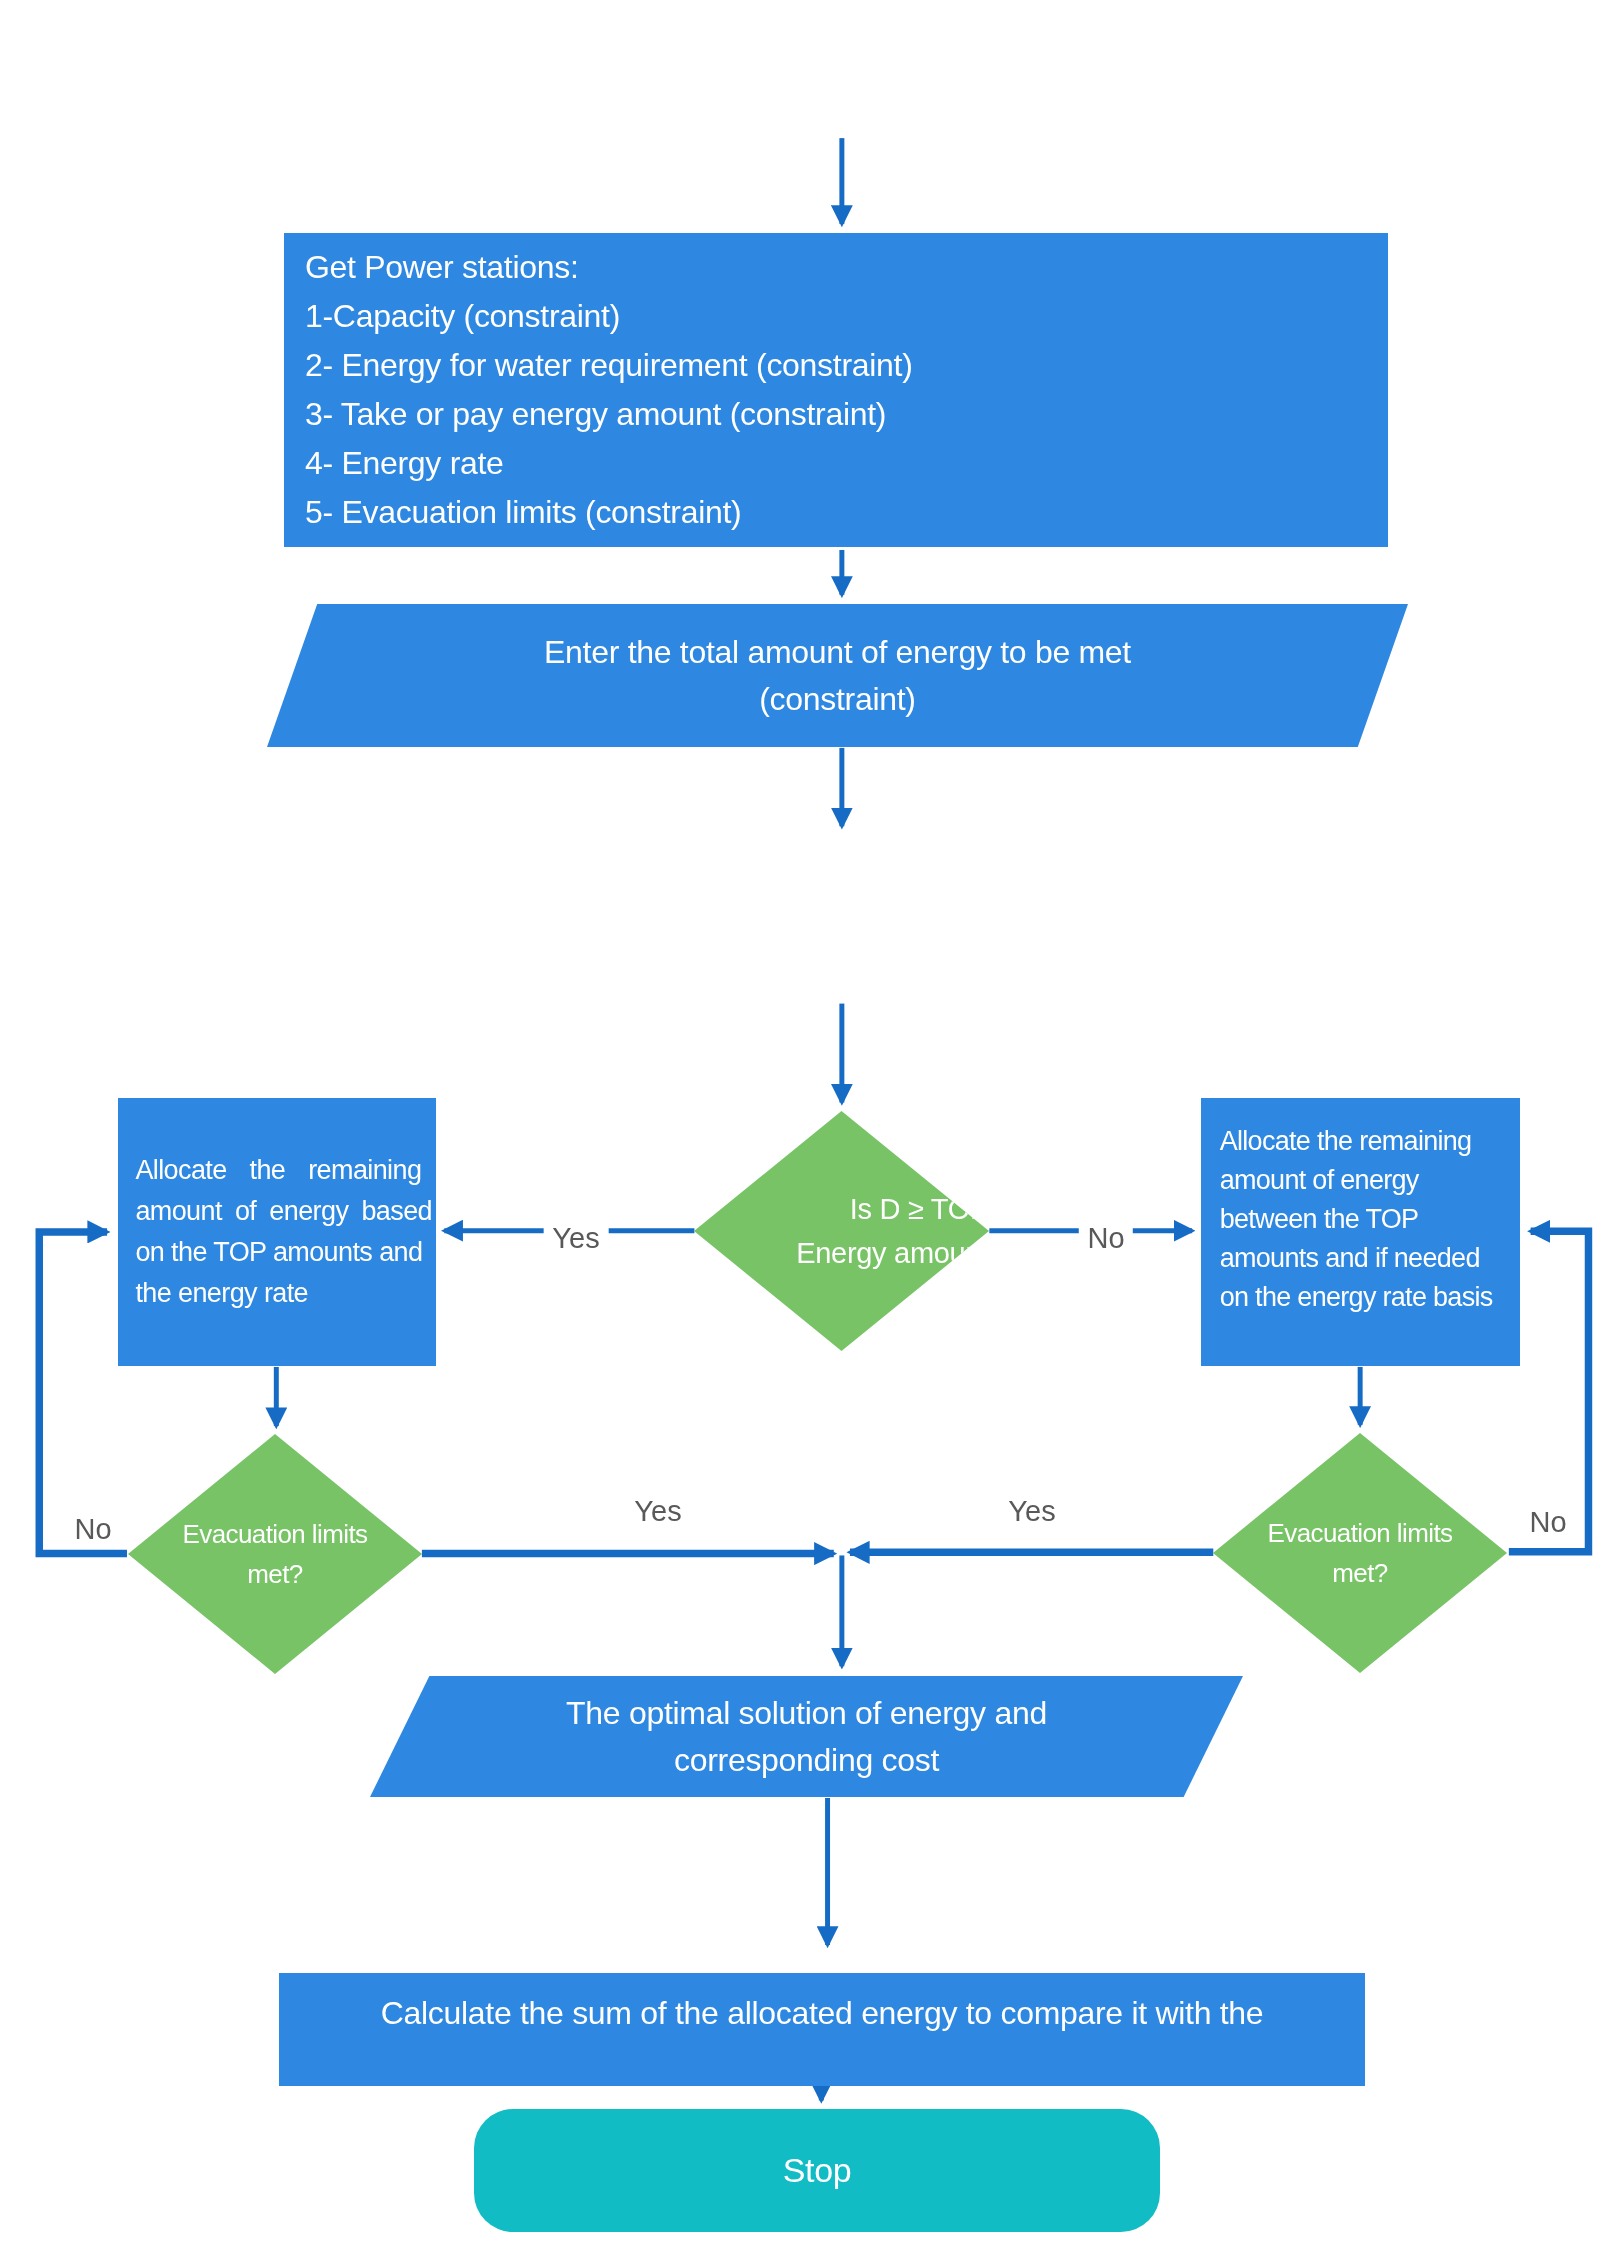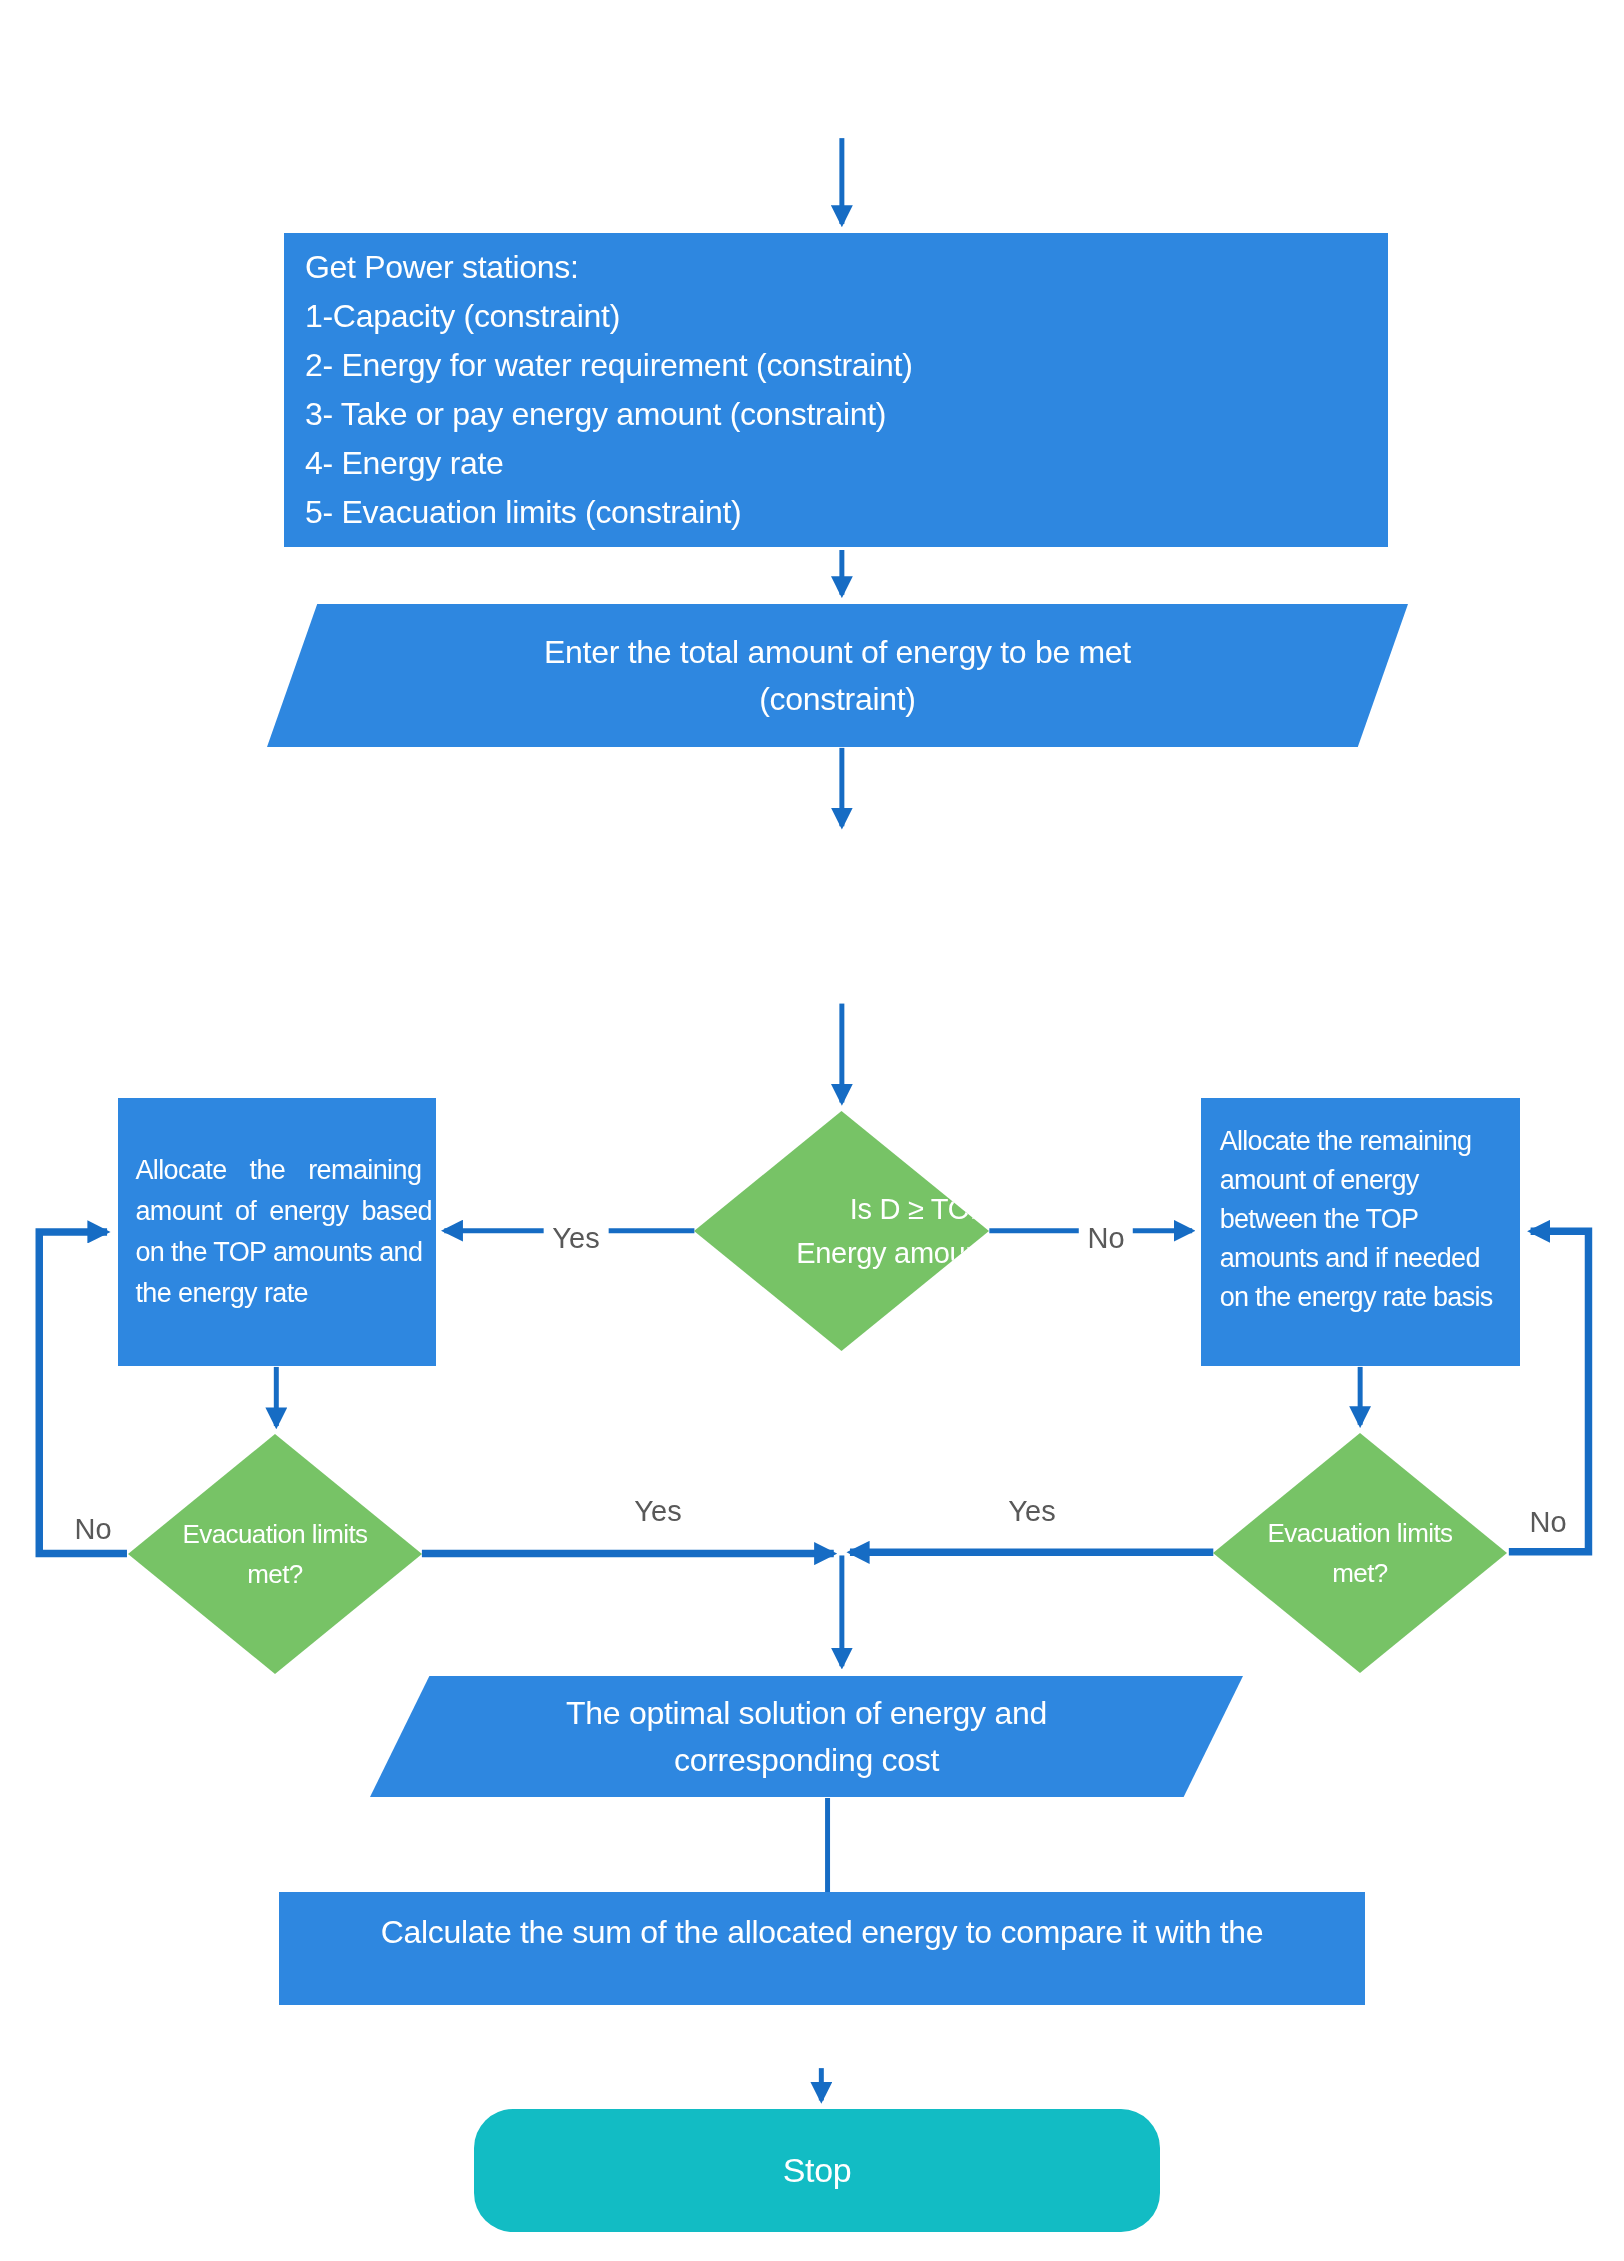--- a/index.html
+++ b/index.html
@@ -121,21 +121,21 @@
   <div class="node decision n-evac" style="left:1213px;top:1433px;width:294px;height:240px;">
     <span class="line">Evacuation limits</span>
     <span class="line">met?</span>
   </div>
 
   <div class="node io io-skew2 n-optimal" style="left:370px;top:1676px;width:873px;height:121px;">
     <span class="line">The optimal solution of energy and</span>
     <span class="line">corresponding cost</span>
   </div>
 
-  <div class="node process n-checking" style="left:279px;top:1892px;width:1086px;height:113px;">
+  <div class="node process n-checking" style="left:279px;top:1973px;width:1086px;height:113px;">
     <span class="line">Calculate the sum of the allocated energy to compare it with the</span>
   </div>
 
   <div class="node terminator" style="left:474px;top:2109px;width:686px;height:123px;text-align:center;">
     <span class="line">Stop</span>
   </div>
 
   <div class="edge-label on-line" style="left:576px;top:1238px;">Yes</div>
   <div class="edge-label on-line" style="left:1106px;top:1238px;">No</div>
   <div class="edge-label" style="left:658px;top:1511px;">Yes</div>

